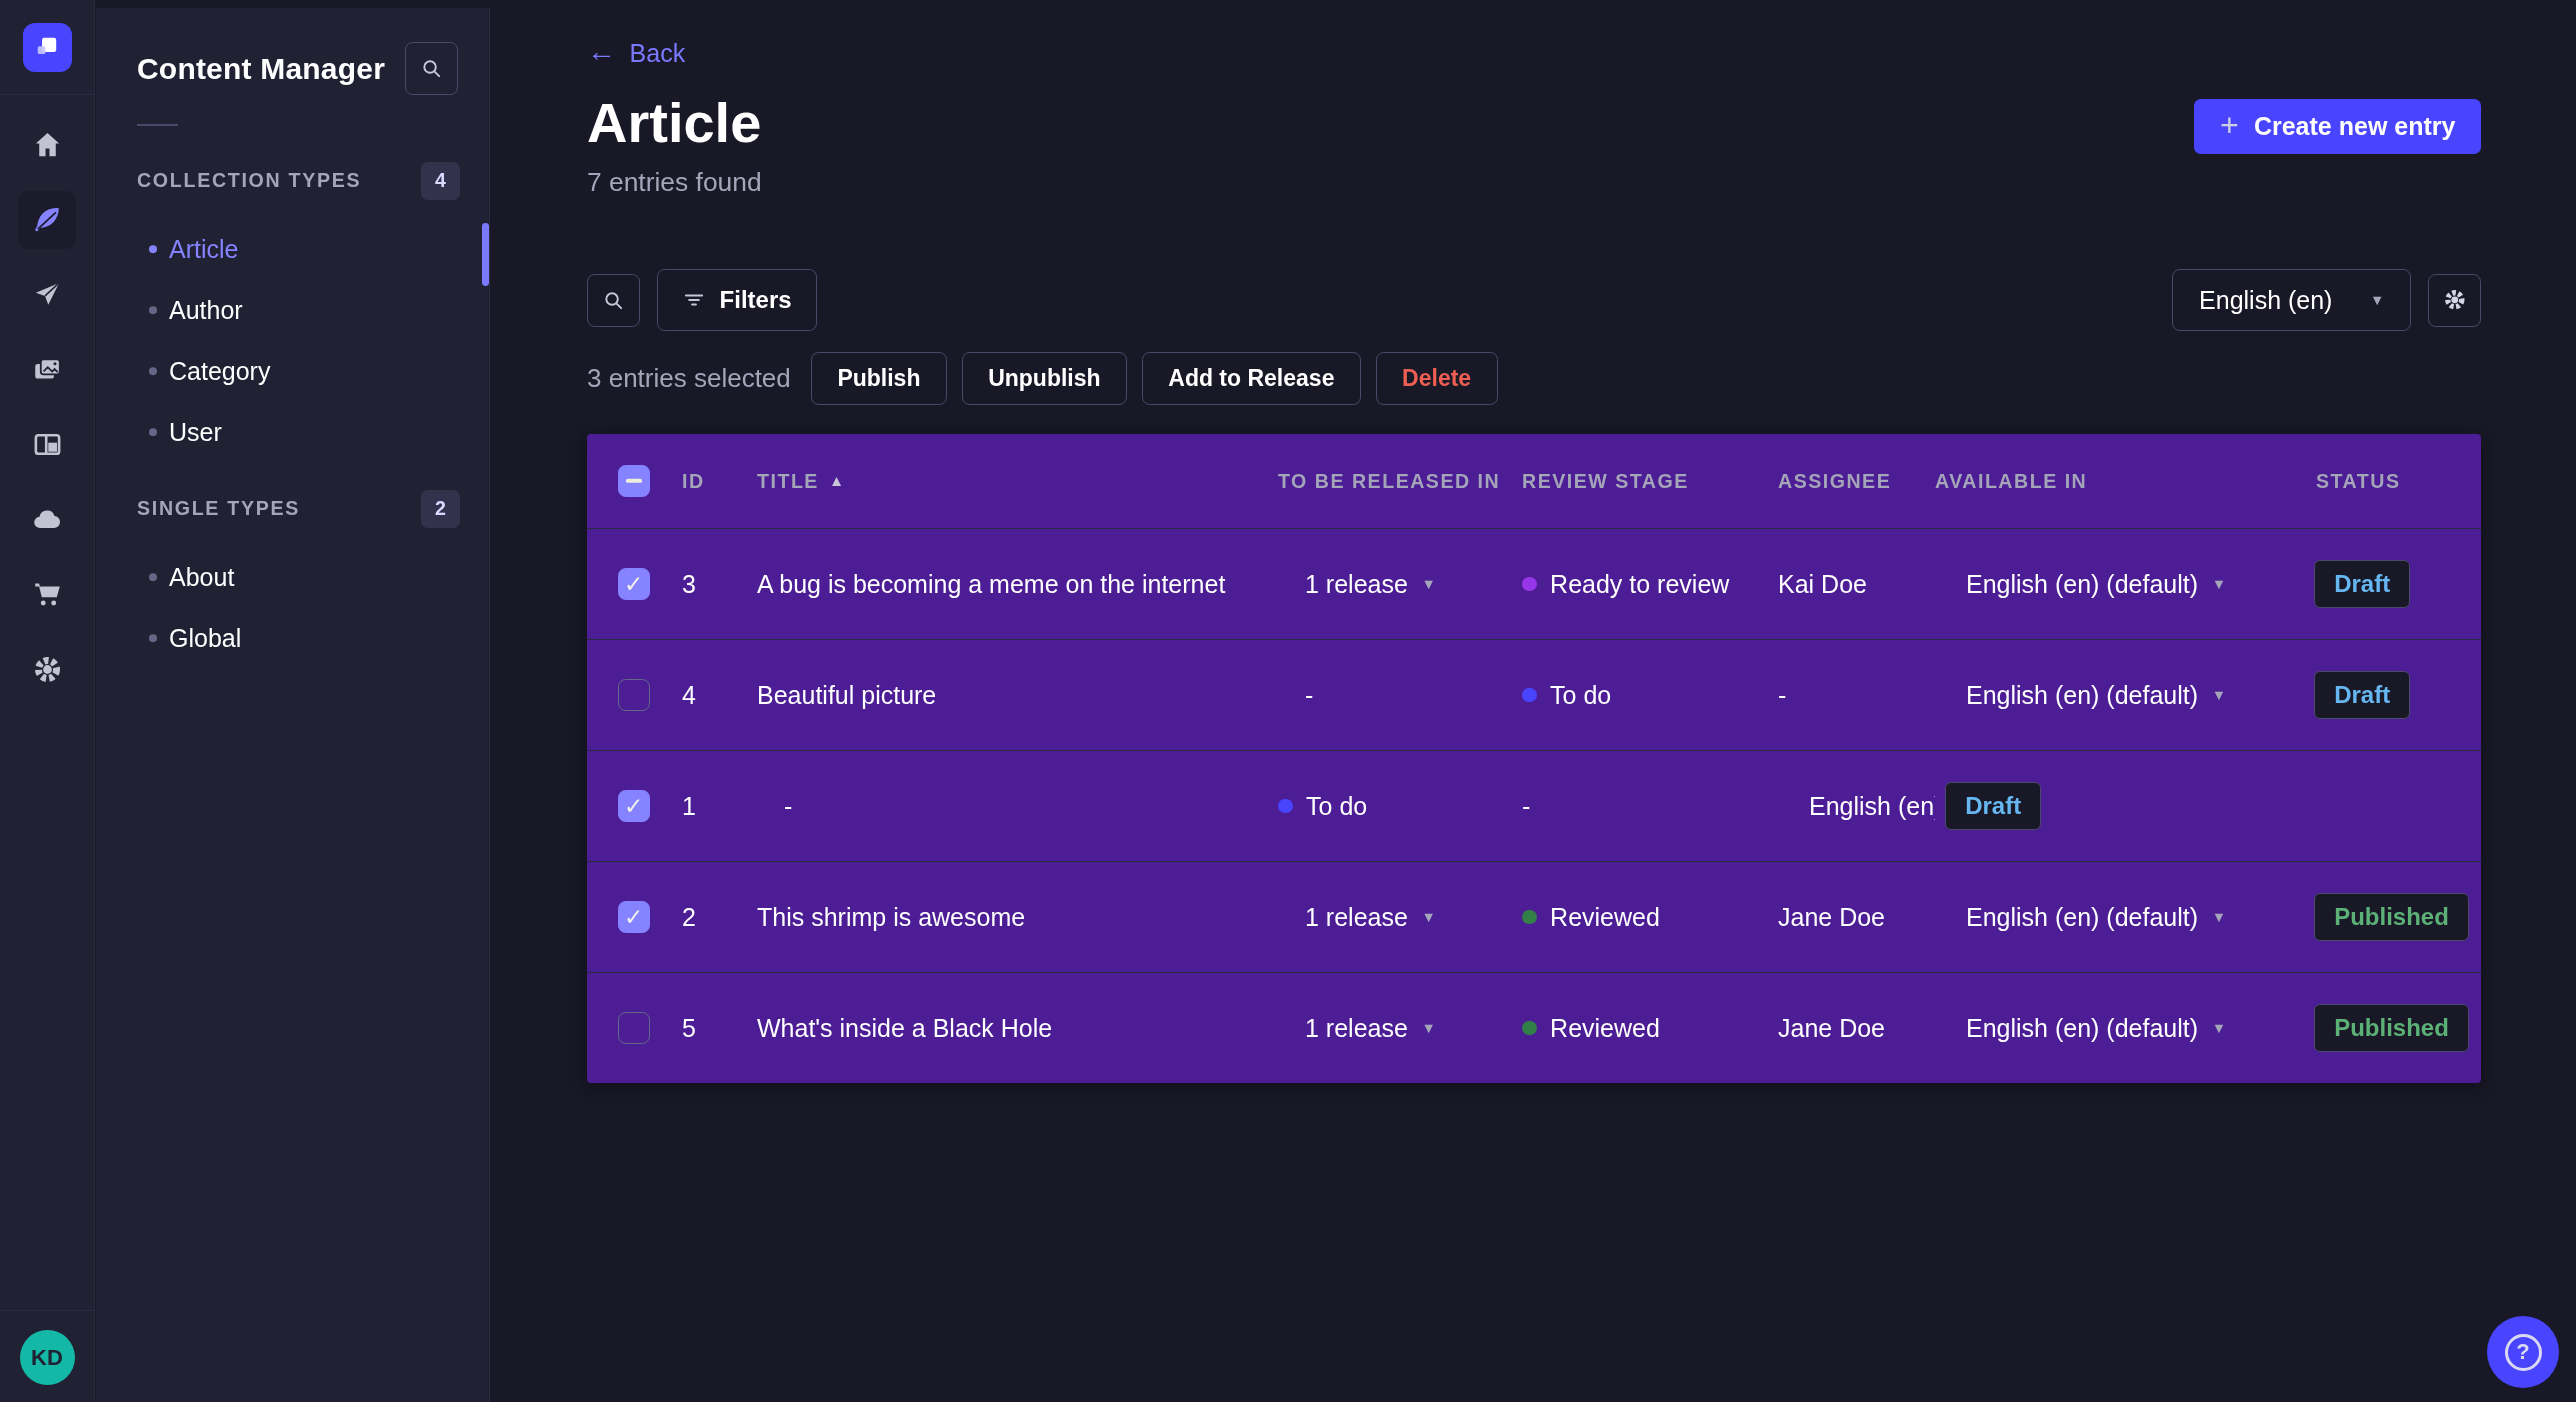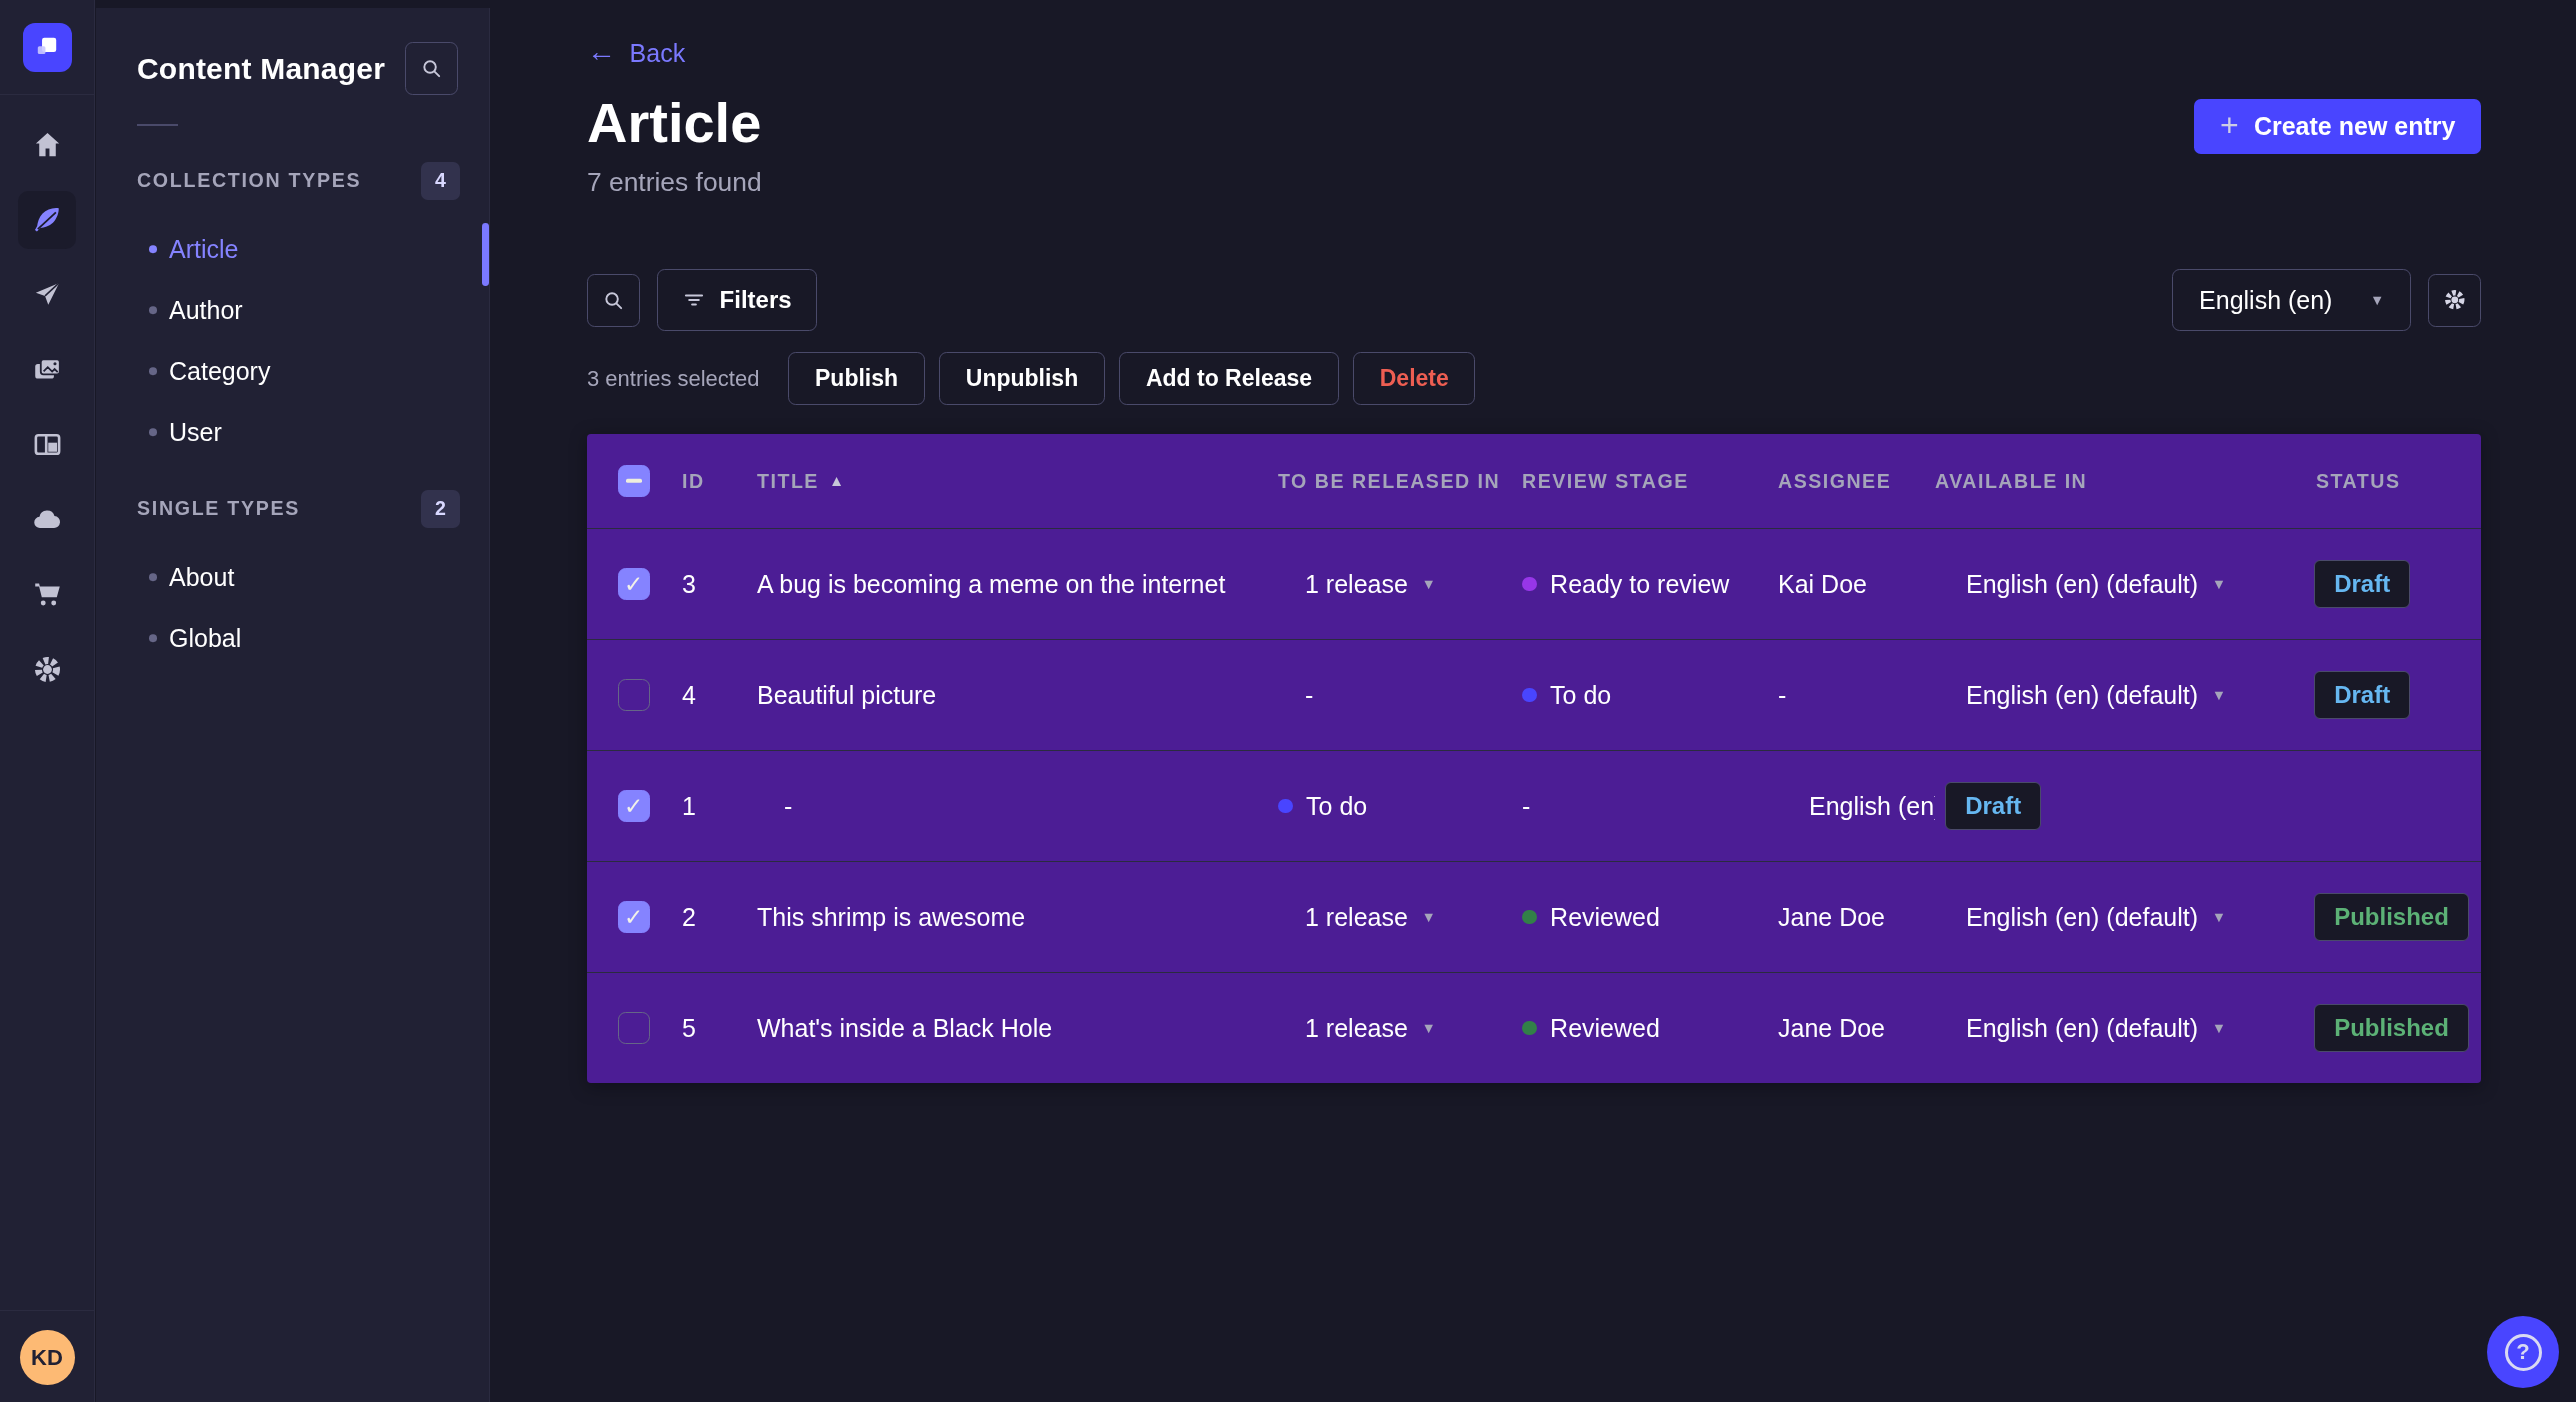--- a/index.html
+++ b/index.html
@@ -13,21 +13,21 @@
   .logo-wrap { height:95px; width:100%; display:flex; align-items:center; justify-content:center;
                border-bottom:0.9px solid #2b2b40; }
   .logo { width:49px; height:49px; border-radius:12px; background:#4945ff; display:flex; align-items:center; justify-content:center; }
   .logo svg { width:34px; height:34px; }
   .nav-icons { margin-top:12px; display:flex; flex-direction:column; align-items:center; }
   .icon-slot { height:75px; width:95px; display:flex; align-items:center; justify-content:center; cursor:pointer; }
   .icon-slot svg { width:31px; height:31px; }
   .active-pill { width:58px; height:58px; border-radius:10.2px; background:#1b1b2b; display:flex; align-items:center; justify-content:center; }
   .iconbar-bottom { margin-top:auto; width:100%; border-top:0.9px solid #2b2b40; padding:19px 0 17px;
                     display:flex; justify-content:center; }
-  .avatar { width:55px; height:55px; border-radius:50%; background:#fdba74; color:#212134;
+  .avatar { width:55px; height:55px; border-radius:50%; background:#14b8a6; color:#212134;
             font-size:22px; font-weight:700; display:flex; align-items:center; justify-content:center; }
 
   
   .subnav { position:absolute; left:96px; top:8px; bottom:0; width:394px; background:#212134;
             border-right:0.9px solid #2b2b40; z-index:2; }
   .subnav-header { padding:34px 31px 0 41px; display:flex; justify-content:space-between; align-items:center; }
   .subnav-title { font-size:30px; font-weight:700; color:#ffffff; letter-spacing:0.2px; }
   .sq-btn { width:53px; height:53px; border-radius:7.7px; border:0.9px solid #4a4a6a; background:transparent;
             display:flex; align-items:center; justify-content:center; cursor:pointer; }
   .divider { width:41px; height:1.7px; background:#4a4a6a; margin:29px 0 0 41px; }
@@ -59,21 +59,21 @@
 
   .toolbar { position:absolute; left:95px; right:95px; top:269px; display:flex; align-items:center; }
   .filters-btn { margin-left:17px; height:62px; border:0.9px solid #4a4a6a; background:transparent; border-radius:7.7px;
                  display:flex; align-items:center; gap:13.6px; padding:0 24px; color:#ffffff; font-size:24px;
                  font-weight:600; cursor:pointer; font-family:inherit; }
   .toolbar-right { margin-left:auto; display:flex; gap:17px; align-items:center; }
   .locale-select { height:62px; border:0.9px solid #4a4a6a; border-radius:7.7px; display:flex; align-items:center;
                    gap:24px; padding:0 25.6px; color:#ffffff; font-size:25px; cursor:pointer; background:transparent; }
 
   .selection-row { position:absolute; left:95px; top:352px; display:flex; align-items:center; }
-  .selection-text { font-size:22px; color:#a5a5ba; margin-right:29px; }
+  .selection-text { font-size:26px; color:#a5a5ba; margin-right:20px; }
   .sel-btn { height:53px; border:0.9px solid #4a4a6a; background:transparent; border-radius:7.7px; color:#ffffff;
              font-size:23px; font-weight:600; padding:0 25.6px; margin-right:14.5px; display:flex; align-items:center;
              cursor:pointer; font-family:inherit; }
   .sel-btn.danger { color:#ee5e52; }
 
   
   .table-card { position:absolute; left:95px; right:95px; top:434px; background:#4c1d95; border-radius:4px;
                 overflow:hidden; box-shadow:0 3.4px 17px rgba(4,4,12,.35); }
   .t-row { display:grid; grid-template-columns:95px 75px 521px 244px 256px 157px 369px 1fr;
            align-items:center; height:111px; border-top:0.9px solid #2b2b40; cursor:pointer; }

